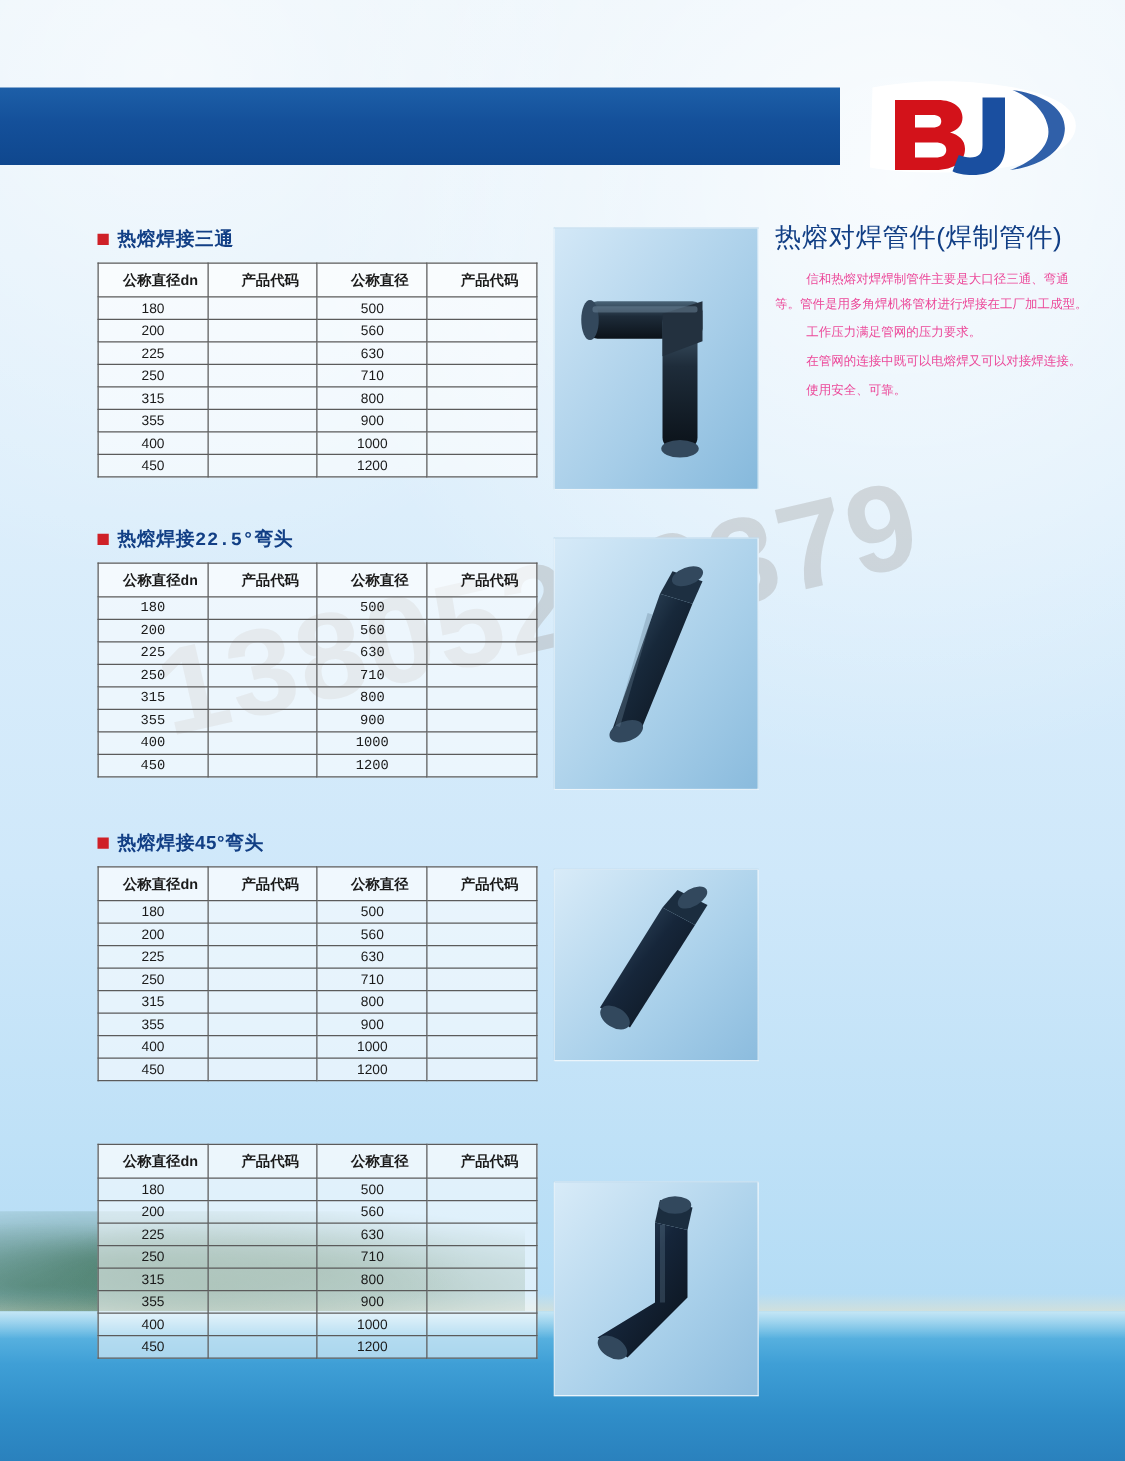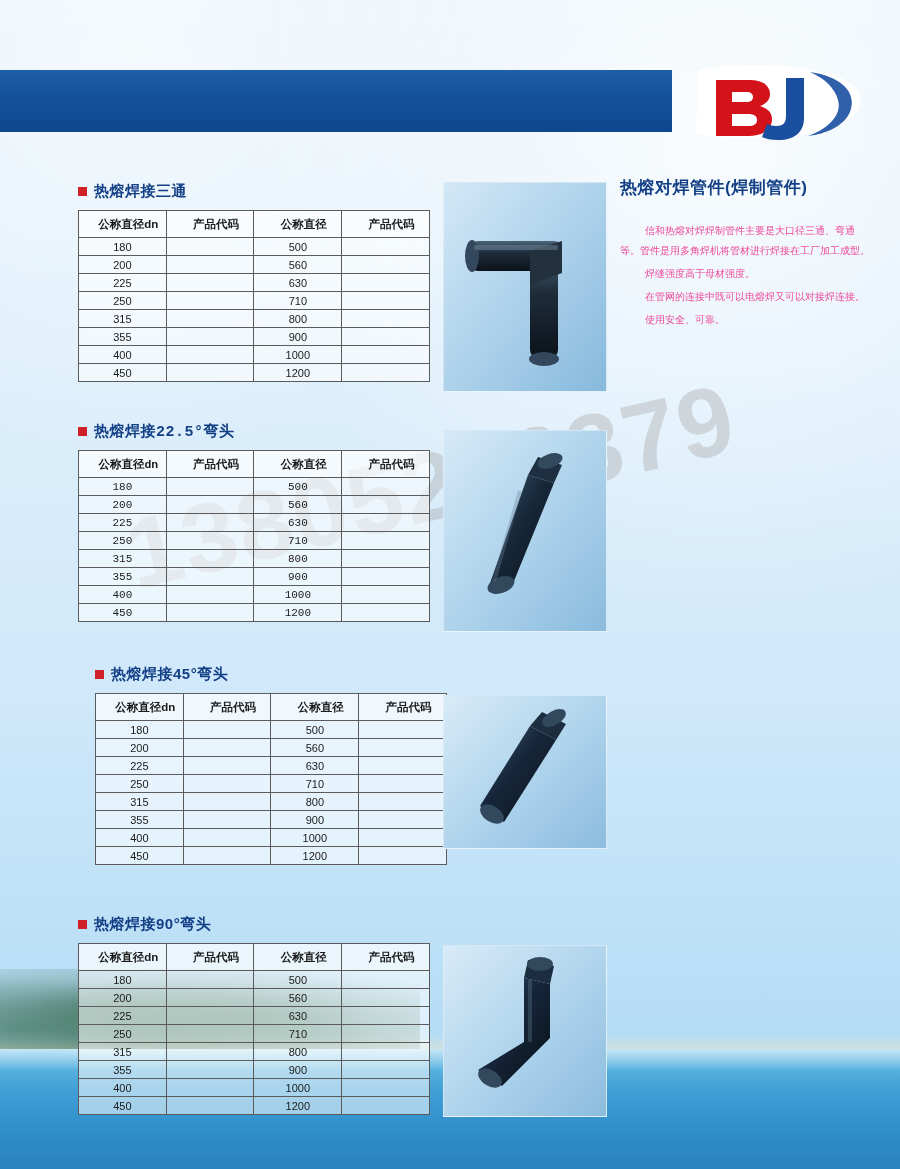--- a/index.html
+++ b/index.html
@@ -150,24 +150,24 @@
   .photo svg { display: block; }
 
   
   .right-col {
     position: absolute;
     left: 620px;
     top: 26px;
     width: 250px;
   }
   .right-title {
-    font-size: 17px;
-    font-weight: bold;
+    font-size: 21px;
+    font-weight: normal;
     color: #123f85;
-    margin-bottom: 22px;
+    margin-bottom: 10px;
     letter-spacing: .5px;
   }
   .right-col p {
     margin: 0 0 3px 0;
     font-size: 10px;
     line-height: 20px;
     color: #ec4899;
     text-indent: 25px;
   }
 </style>
@@ -190,21 +190,21 @@
   </svg>
 </div>
 
 <div class="watermark">13805280379</div>
 
 <div class="content">
 
   <div class="right-col">
     <div class="right-title">热熔对焊管件(焊制管件)</div>
     <p>信和热熔对焊焊制管件主要是大口径三通、弯通等。管件是用多角焊机将管材进行焊接在工厂加工成型。</p>
-    <p>焊缝强度高于母材强度。</p>
+    <p>工作压力满足管网的压力要求。</p>
     <p>在管网的连接中既可以电熔焊又可以对接焊连接。</p>
     <p>使用安全、可靠。</p>
   </div>
 
   <div class="section" style="top:32px;">
     <div class="sec-title">
       <span class="sec-bullet"></span>
       <span class="sec-title-text">热熔焊接三通</span>
     </div>
     <table class="spec">
@@ -392,21 +392,21 @@
       <g>
         <path d="M44 158 L70 150 L110 52 L84 44 Z" fill="url(#pipeG2)"></path>
         <path d="M84 44 L110 52 L118 34 L94 26 Z" fill="#1d2f41"></path>
         <ellipse cx="57" cy="154" rx="14" ry="8" transform="rotate(-20 57 154)" fill="#32485d"></ellipse>
         <ellipse cx="106" cy="30" rx="13" ry="7" transform="rotate(-20 106 30)" fill="#32485d"></ellipse>
         <path d="M50 150 L76 60" stroke="#6a8499" stroke-width="4" opacity=".35" fill="none"></path>
       </g>
     </svg>
   </div>
 
-  <div class="section" style="top:515px;margin-left:17px;">
+  <div class="section" style="top:515px;">
     <div class="sec-title">
       <span class="sec-bullet"></span>
       <span class="sec-title-text">热熔焊接45°弯头</span>
     </div>
     <table class="spec">
       <colgroup>
           <col class="c1">
           <col class="c2">
           <col class="c3">
           <col class="c4">
@@ -492,24 +492,20 @@
         <path d="M36 110 L60 126 L46 20 L24 30 Z" fill="#182938" opacity="0"></path>
         <path d="M60 126 L112 44 L128 52 L76 136 Z" fill="#1d3044" opacity="0"></path>
         <path d="M86 30 L112 44 L122 28 L98 16 Z" fill="#1b2d3f"></path>
         <ellipse cx="48" cy="118" rx="13" ry="8" transform="rotate(32 48 118)" fill="#32485d"></ellipse>
         <ellipse cx="110" cy="22" rx="13" ry="7" transform="rotate(-30 110 22)" fill="#32485d"></ellipse>
       </g>
     </svg>
   </div>
 
   <div class="section" style="top:765px;">
-    <div class="sec-title">
-      <span class="sec-bullet"></span>
-      <span class="sec-title-text">热熔焊接90°弯头</span>
-    </div>
     <table class="spec">
       <colgroup>
           <col class="c1">
           <col class="c2">
           <col class="c3">
           <col class="c4">
         </colgroup>
       <thead>
         <tr>
           <th>公称直径dn</th>

